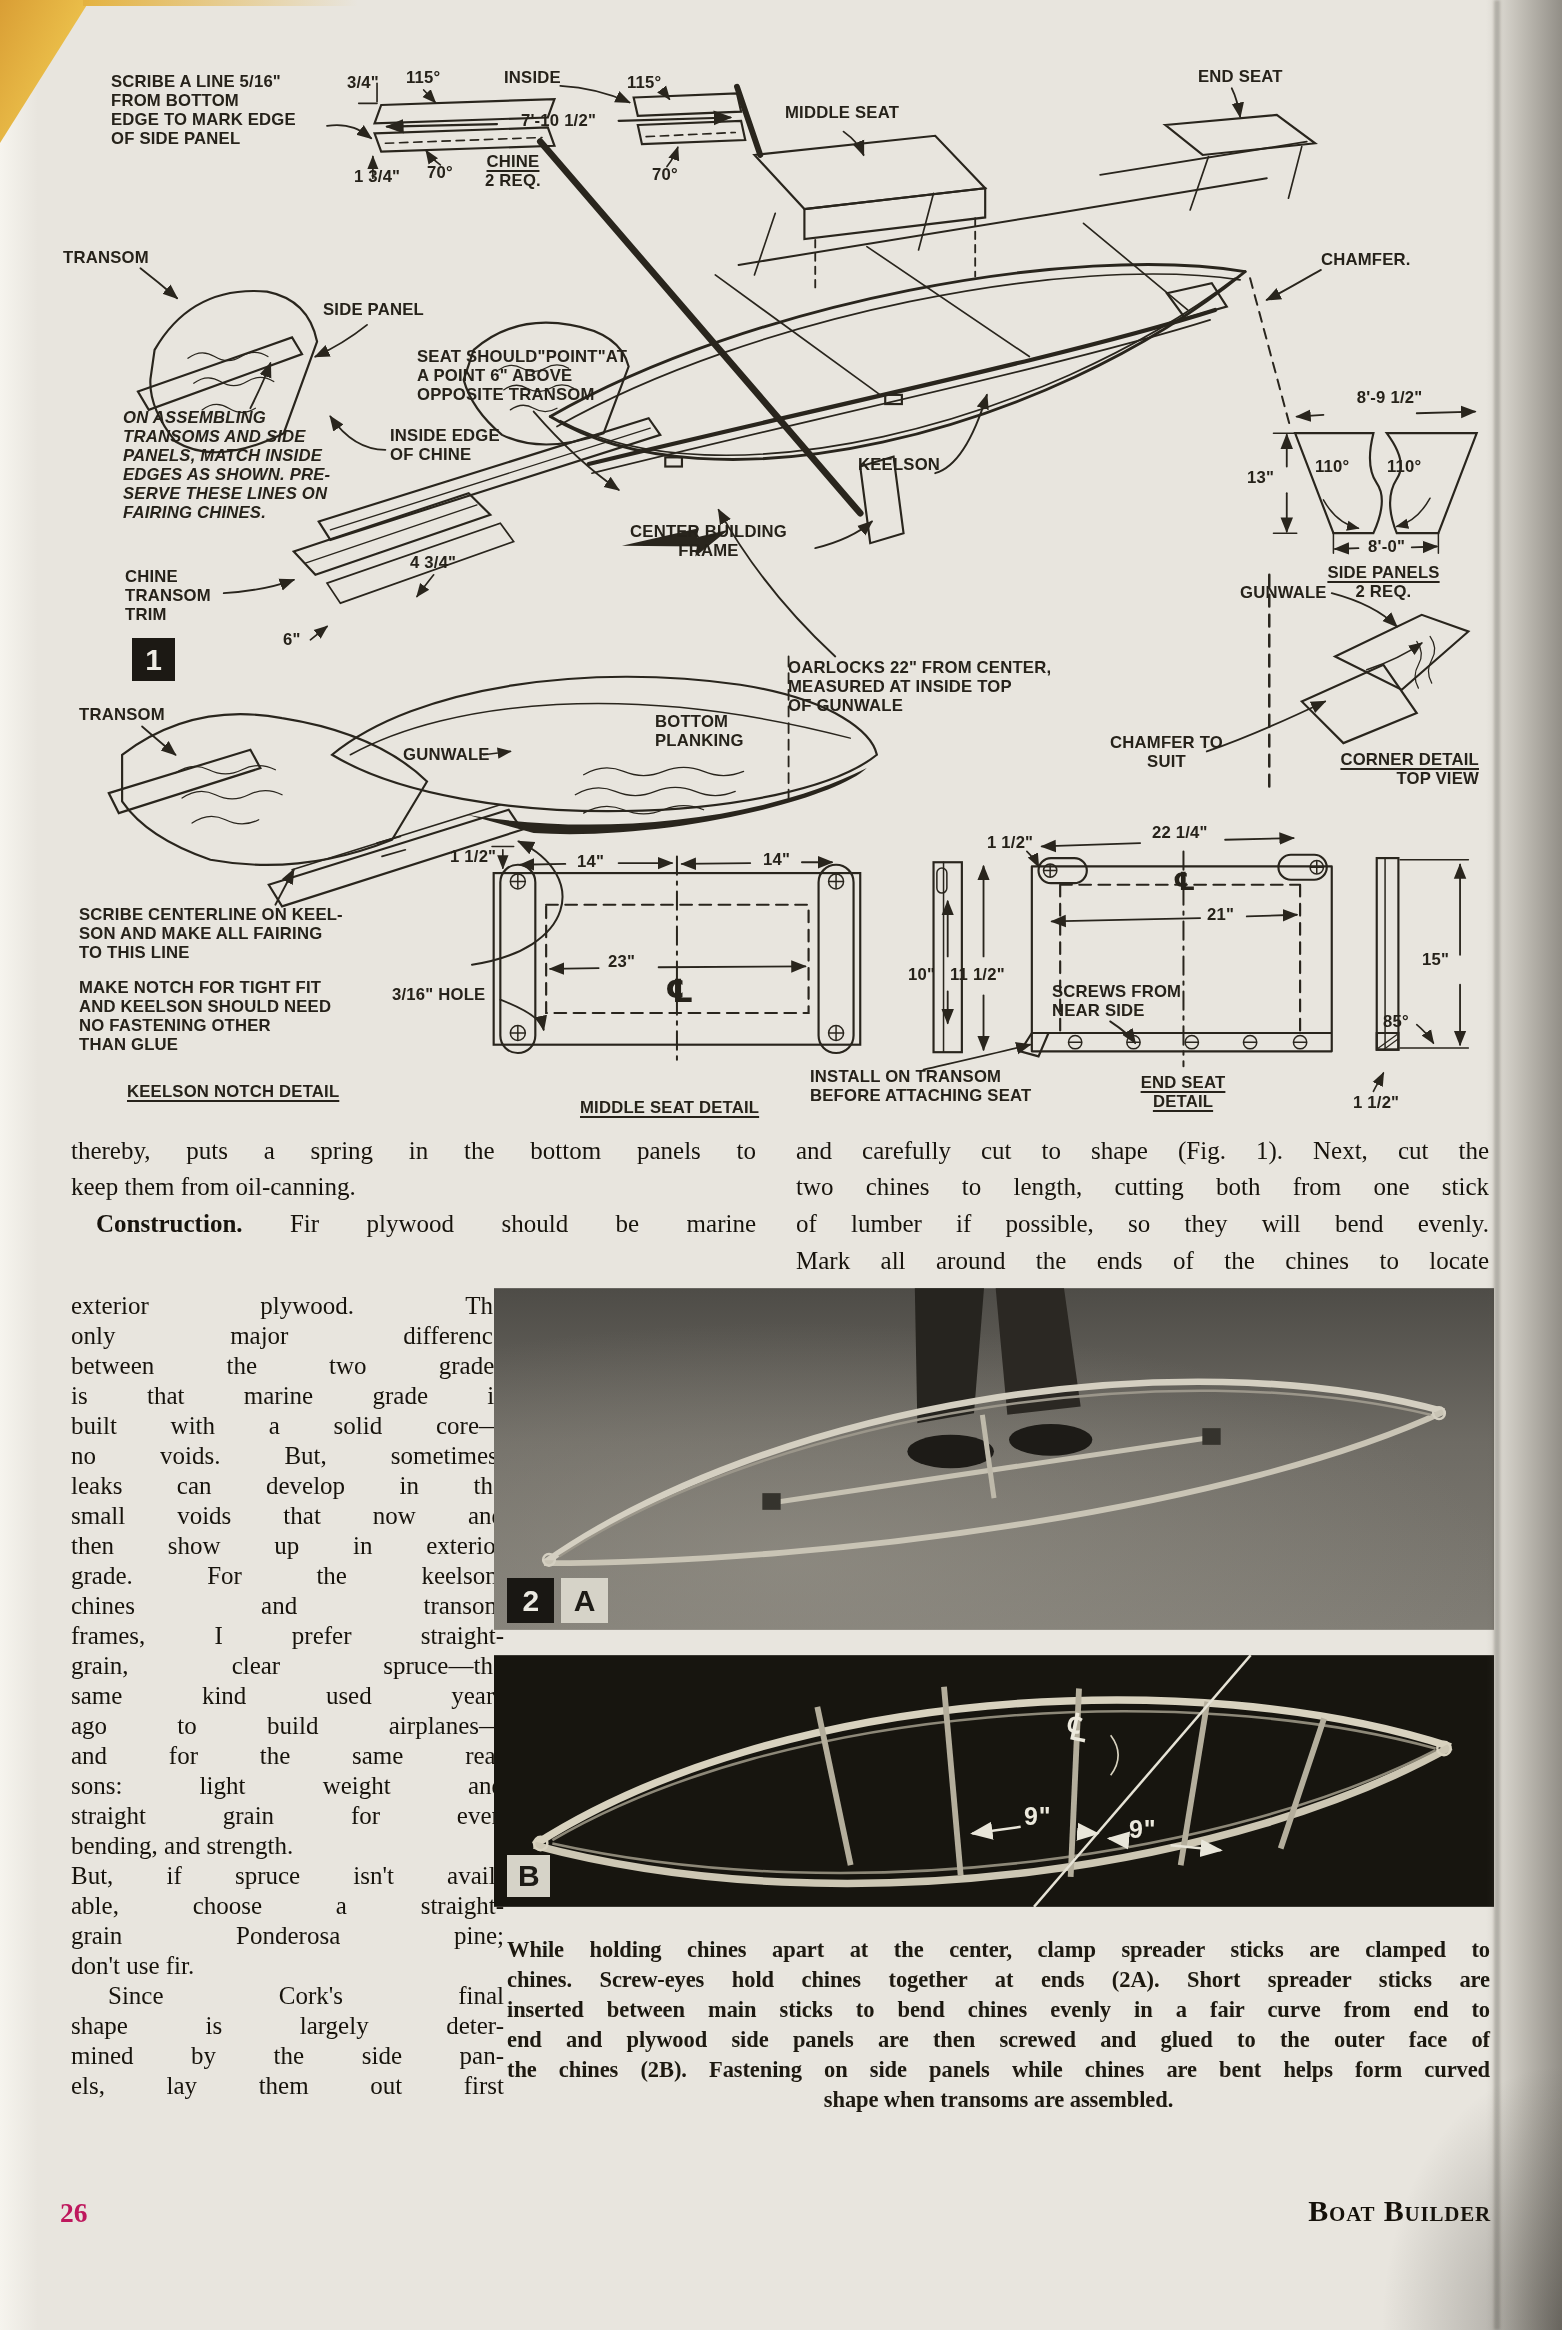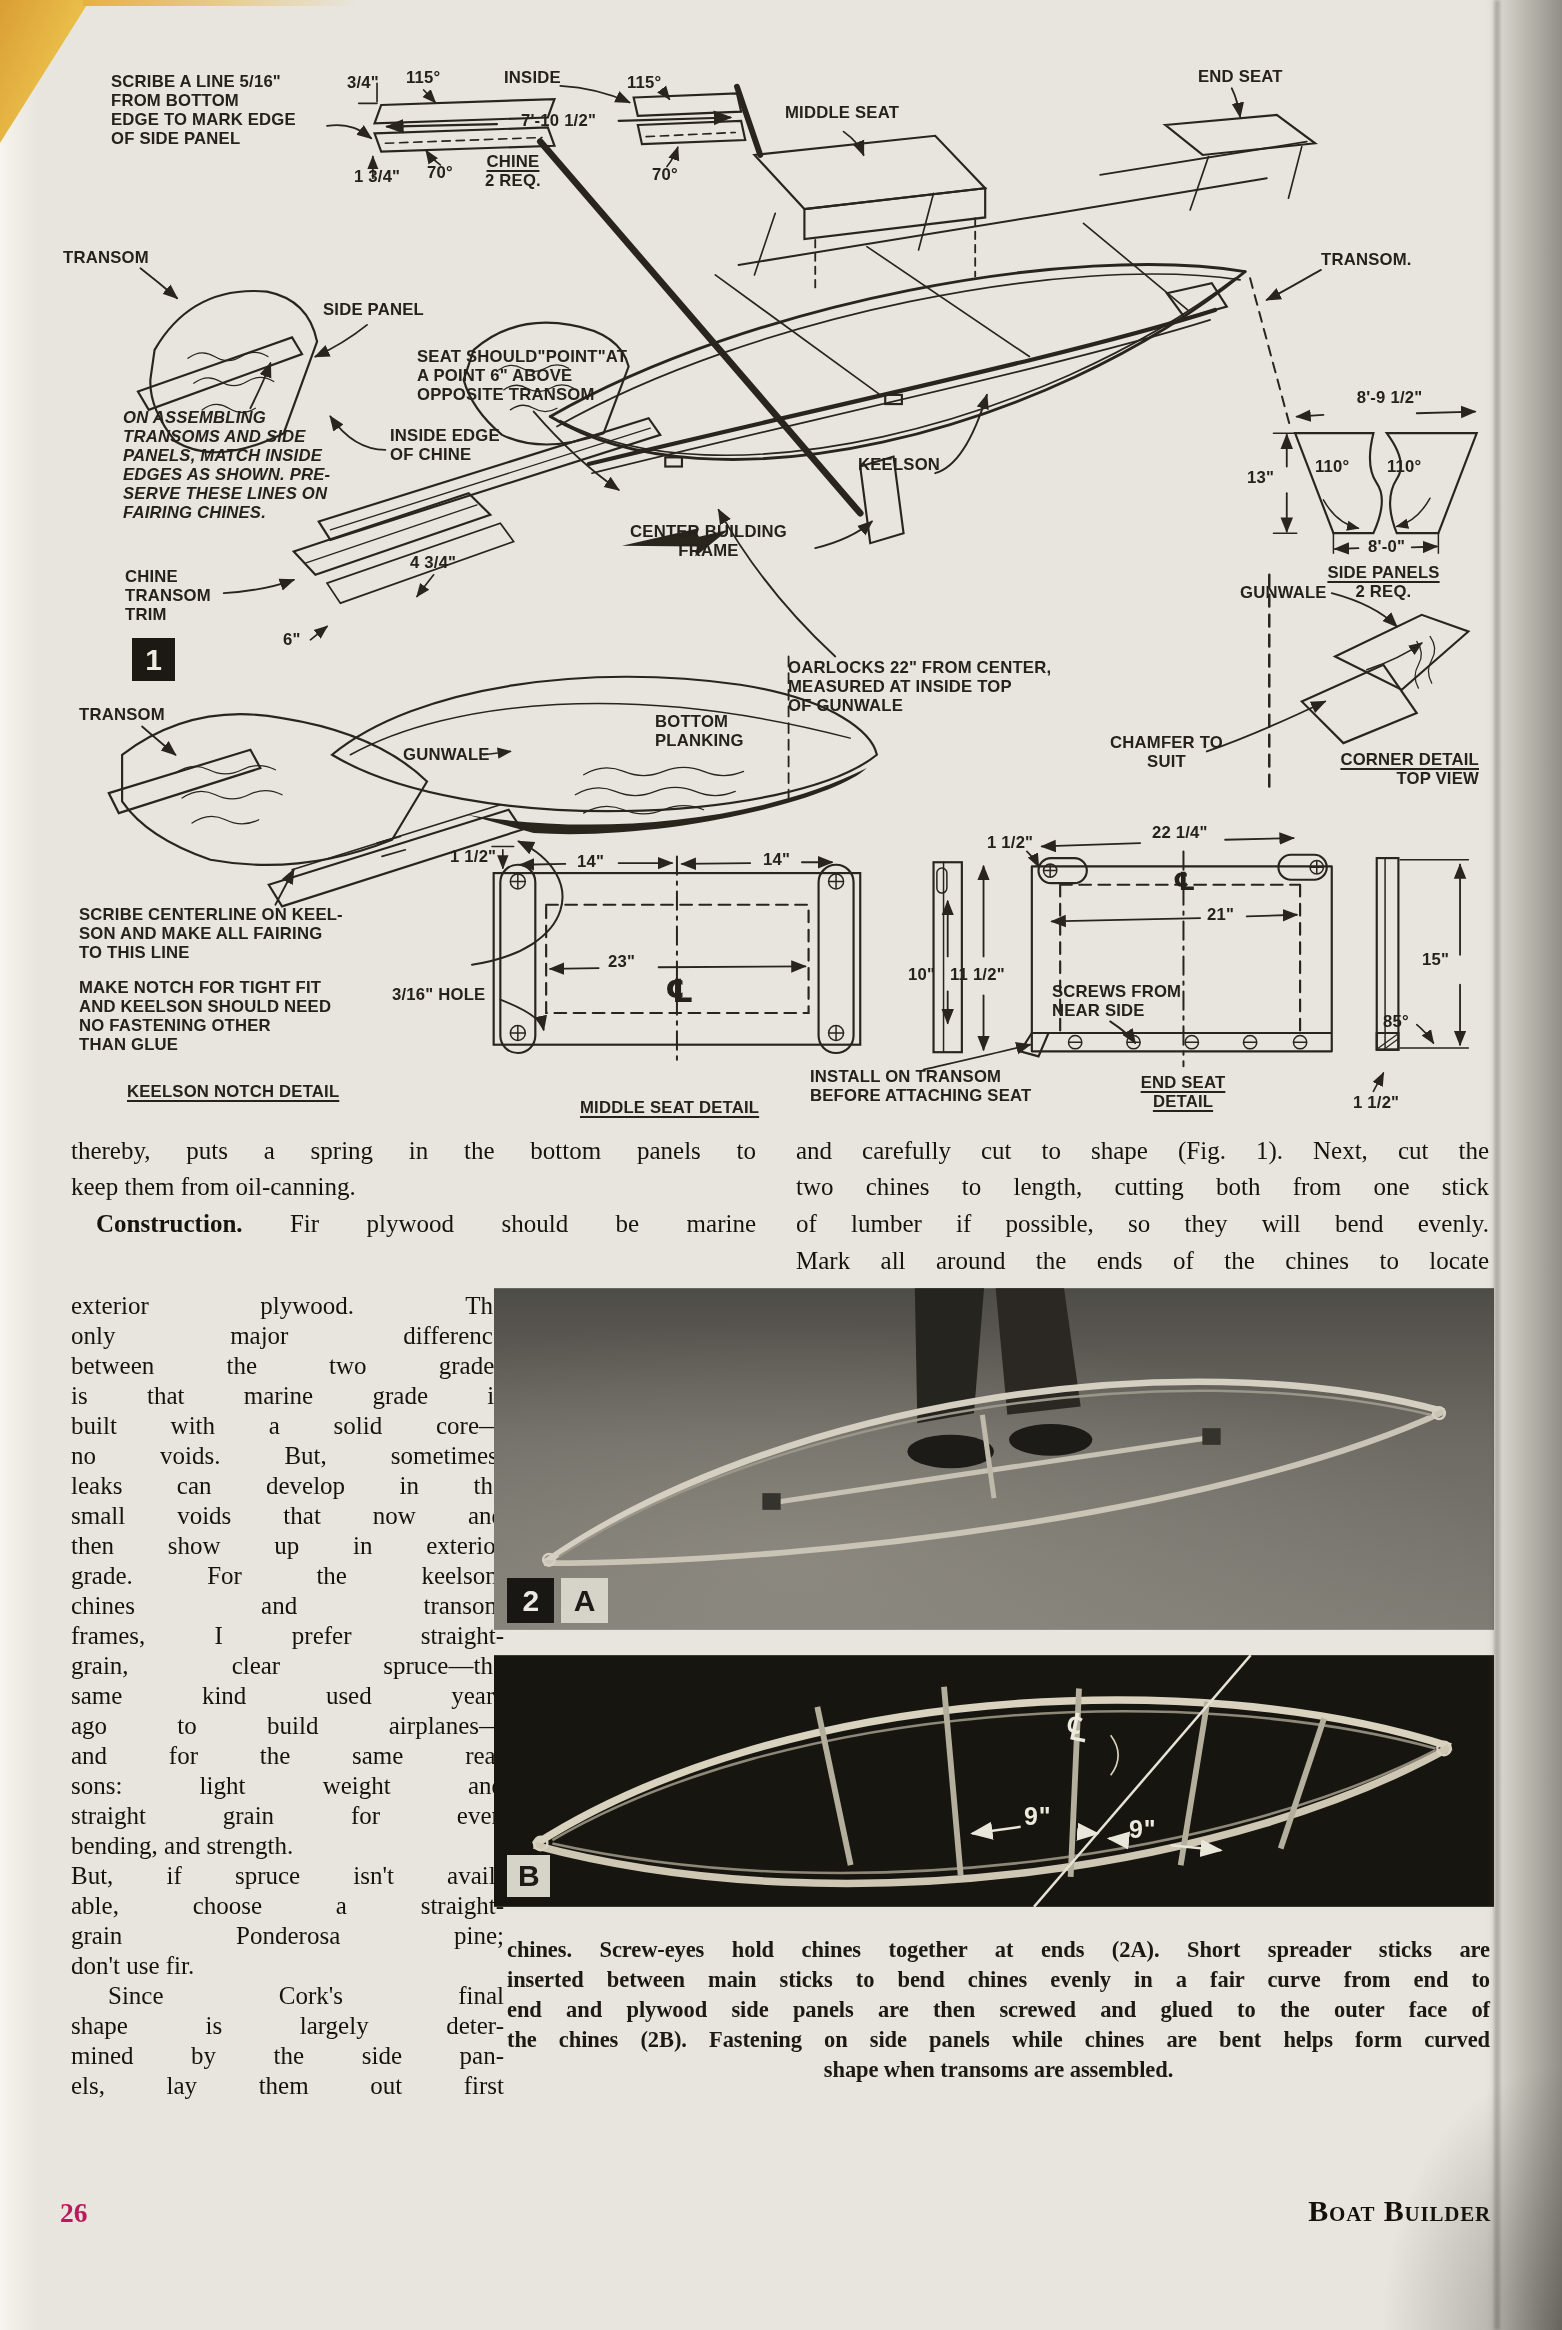--- a/index.html
+++ b/index.html
@@ -287,21 +287,21 @@
       <div class="lbl" style="position:relative;">2 REQ.</div>
     </div>
     <div class="lbl" style="left:652px;top:165px;">70°</div>
     <div class="lbl" style="left:785px;top:103px;">MIDDLE SEAT</div>
     <div class="lbl" style="left:1198px;top:67px;">END SEAT</div>
     <div class="lbl" style="left:63px;top:248px;">TRANSOM</div>
     <div class="lbl" style="left:323px;top:300px;">SIDE PANEL</div>
     <div class="lbl" style="left:417px;top:347px;width:250px;">SEAT SHOULD"POINT"AT
 A POINT 6" ABOVE
 OPPOSITE TRANSOM</div>
-    <div class="lbl" style="left:1321px;top:250px;">TRANSOM.</div>
+    <div class="lbl" style="left:1321px;top:250px;">CHAMFER.</div>
     <div class="lbl" style="left:123px;top:408px;width:258px;font-style:italic;">ON ASSEMBLING
 TRANSOMS AND SIDE
 PANELS, MATCH INSIDE
 EDGES AS SHOWN. PRE-
 SERVE THESE LINES ON
 FAIRING CHINES.</div>
     <div class="lbl" style="left:390px;top:426px;width:167px;">INSIDE EDGE
 OF CHINE</div>
     <div class="lbl" style="left:858px;top:455px;">KEELSON</div>
     <div class="lbl c" style="left:617px;top:522px;width:183px;">CENTER BUILDING
@@ -474,20 +474,21 @@
       <circle cx="1140" cy="112" r="8" fill="none" stroke="#d8d2bf" stroke-width="3"></circle>
       <path d="M740,96 q18,24 0,48" fill="none" stroke="#d8d2bf" stroke-width="2"></path>
     </svg>
     <div class="pnum" style="left:530px;top:147px;">9"</div>
     <div class="pnum" style="left:635px;top:160px;">9"</div>
     <div class="pnum clsym" style="left:573px;top:45px;font-size:37px;transform:rotate(12deg);">℄</div>
     <div class="pbadge pb-light" style="left:13.3px;top:200px;width:43px;height:42px;">B</div>
   </div>
 
   <div style="position:absolute;left:507px;top:1935px;width:983px;">
+    <div class="cap-line capj">While holding chines apart at the center, clamp spreader sticks are clamped to</div>
     <div class="cap-line capj">chines. Screw-eyes hold chines together at ends (2A). Short spreader sticks are</div>
     <div class="cap-line capj">inserted between main sticks to bend chines evenly in a fair curve from end to</div>
     <div class="cap-line capj">end and plywood side panels are then screwed and glued to the outer face of</div>
     <div class="cap-line capj">the chines (2B). Fastening on side panels while chines are bent helps form curved</div>
     <div class="cap-line capc">shape when transoms are assembled.</div>
   </div>
 
   <div class="pageno">26</div>
   <div class="mag">Boat Builder</div>
 

